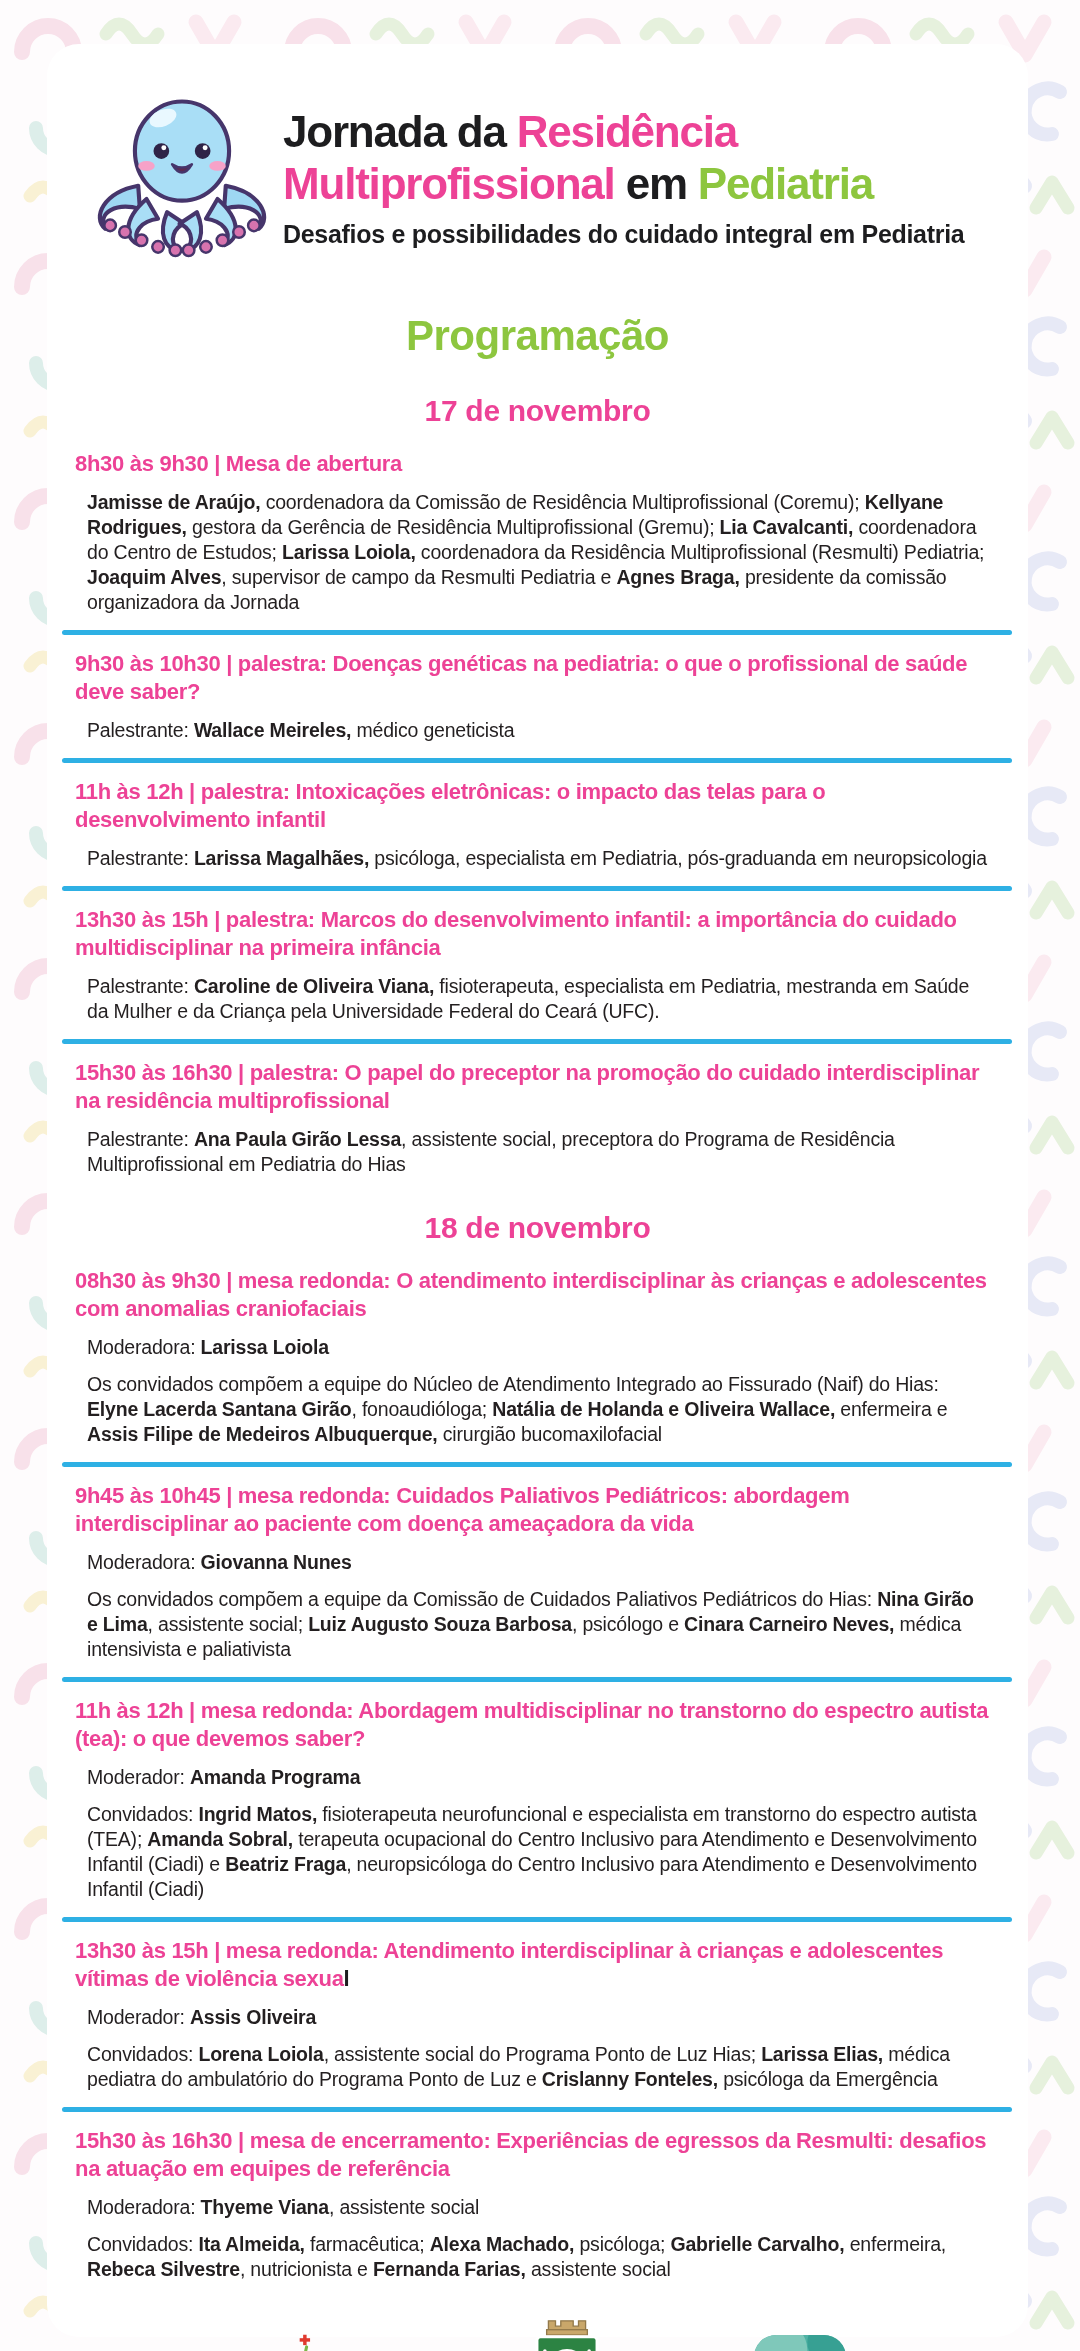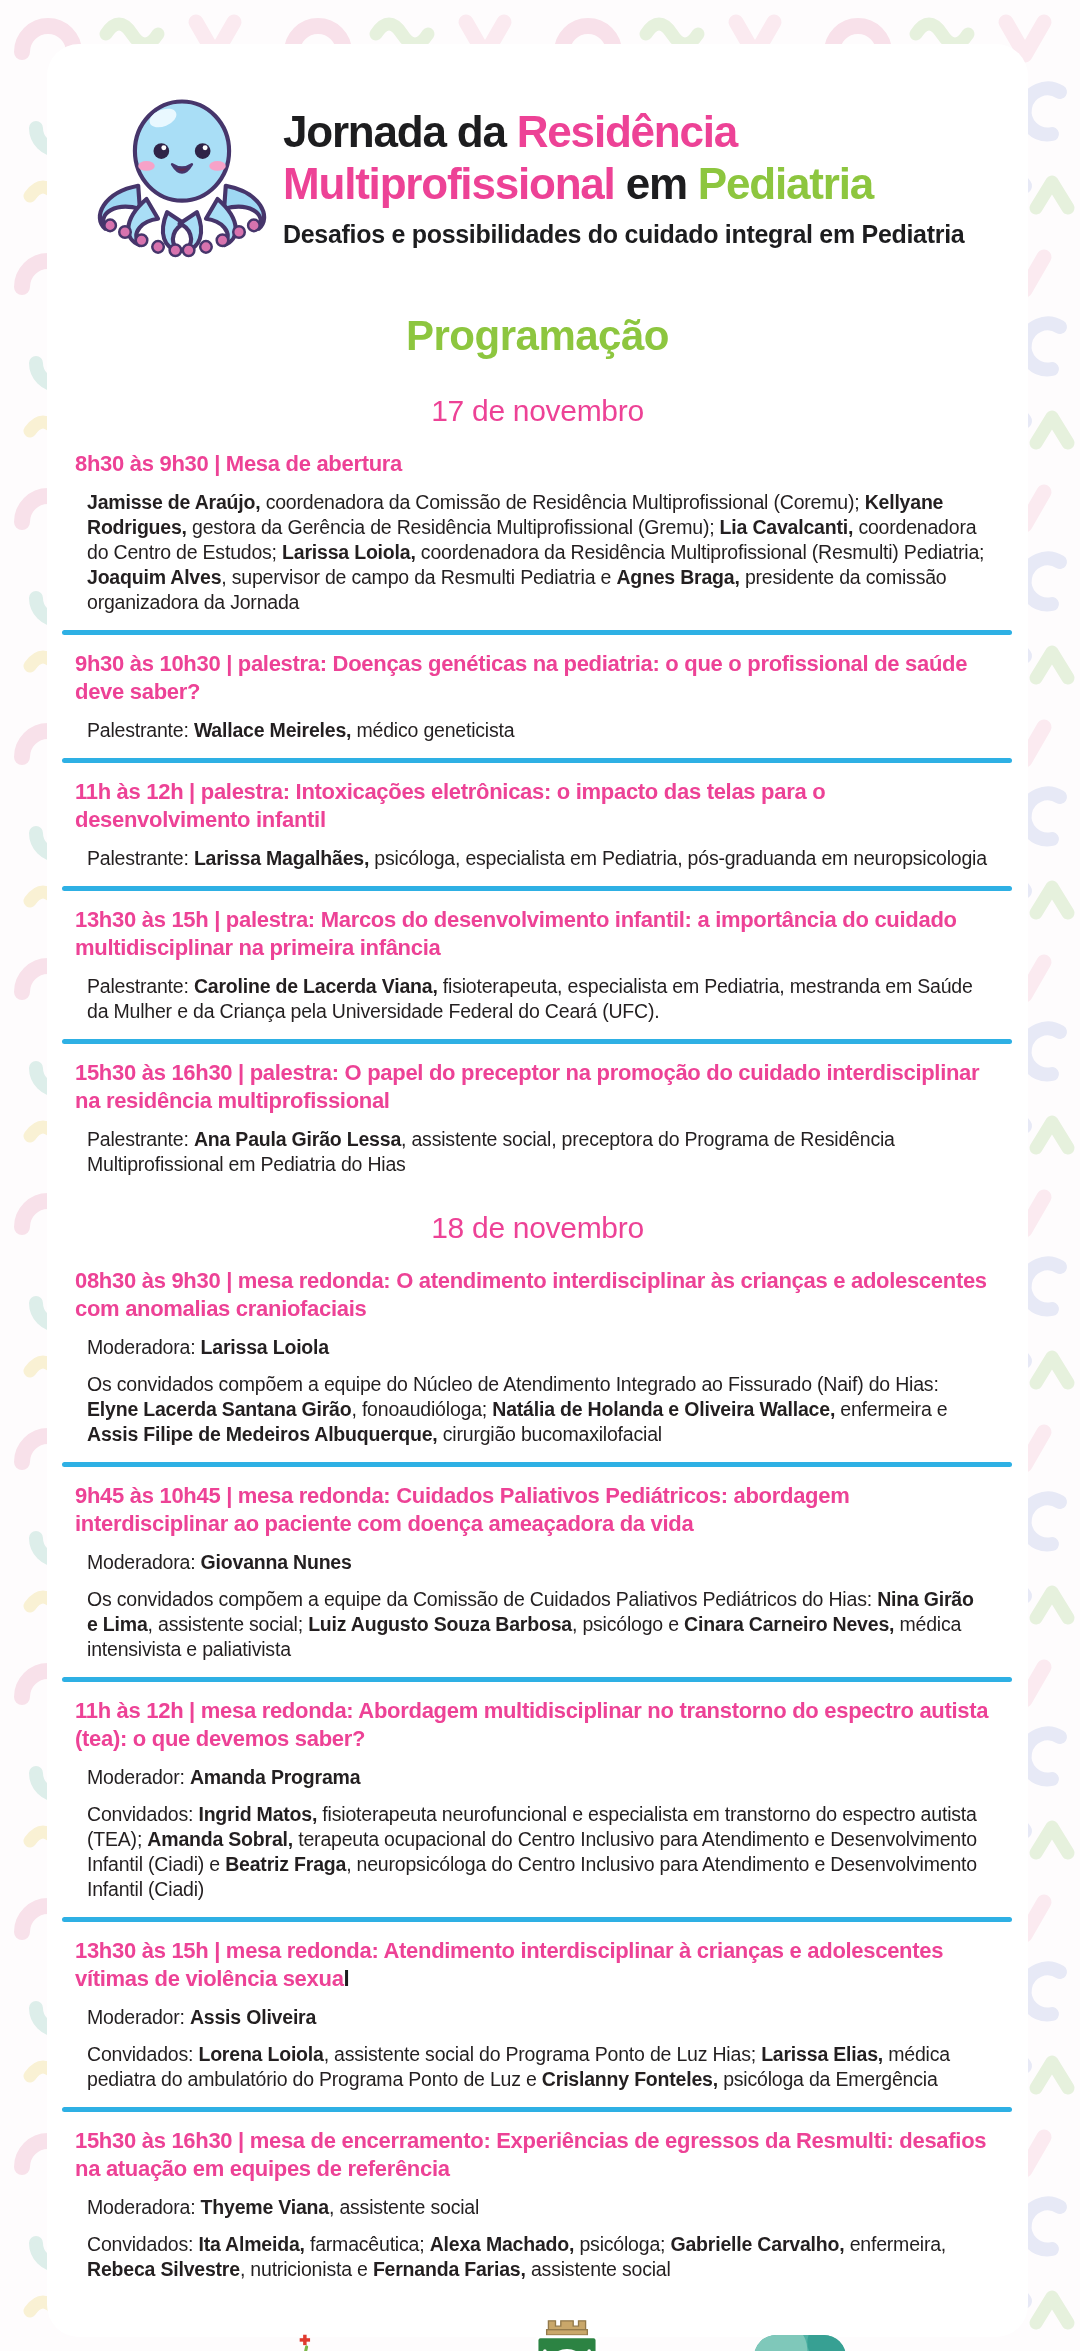--- a/index.html
+++ b/index.html
@@ -21,21 +21,21 @@
   .subtitle{margin:10px 0 0 0;font-size:25px;font-weight:600;letter-spacing:-0.3px;color:#1d1d1f;}
   .c-dark{color:#1d1d1f;}
   .c-pink{color:#ED4296;}
   .c-green{color:#8DC63F;}
   
   .program-heading{
     margin:46px 0 0 0;text-align:center;font-size:42px;font-weight:800;
     color:#8DC63F;letter-spacing:-0.5px;
   }
   .day-heading{
-    margin:34px 0 0 0;text-align:center;font-size:30px;font-weight:400;
+    margin:34px 0 0 0;text-align:center;font-size:30px;font-weight:700;
     color:#ED4296;letter-spacing:-0.3px;
   }
   #program{padding:0 28px;}
   .sessions{margin-top:22px;}
   .session-title{
     margin:0 0 4px 0;font-size:22px;line-height:28px;font-weight:800;
     color:#ED4296;letter-spacing:-0.3px;
   }
   .session-title .t-dark{color:#1d1d1f;}
   .session-body p{margin:12px;font-size:19.5px;line-height:25px;letter-spacing:-0.2px;color:#231f20;}
@@ -151,21 +151,21 @@
         <section>
           <h3 class="session-title"><span>11h às 12h | palestra: Intoxicações eletrônicas: o impacto das telas para o desenvolvimento infantil</span></h3>
           <div class="session-body">
             <p><span>Palestrante: </span><span class="b">Larissa Magalhães,</span><span> psicóloga, especialista em Pediatria, pós-graduanda em neuropsicologia</span></p>
           </div>
         </section>
         <div class="divider"></div>
         <section>
           <h3 class="session-title"><span>13h30 às 15h | palestra: Marcos do desenvolvimento infantil: a importância do cuidado multidisciplinar na primeira infância</span></h3>
           <div class="session-body">
-            <p><span>Palestrante: </span><span class="b">Caroline de Lacerda Viana,</span><span> fisioterapeuta, especialista em Pediatria, mestranda em Saúde da Mulher e da Criança pela Universidade Federal do Ceará (UFC).</span></p>
+            <p><span>Palestrante: </span><span class="b">Caroline de Oliveira Viana,</span><span> fisioterapeuta, especialista em Pediatria, mestranda em Saúde da Mulher e da Criança pela Universidade Federal do Ceará (UFC).</span></p>
           </div>
         </section>
         <div class="divider"></div>
         <section>
           <h3 class="session-title"><span>15h30 às 16h30 | palestra: O papel do preceptor na promoção do cuidado interdisciplinar na residência multiprofissional</span></h3>
           <div class="session-body">
             <p><span>Palestrante: </span><span class="b">Ana Paula Girão Lessa</span><span>, assistente social, preceptora do Programa de Residência Multiprofissional em Pediatria do Hias</span></p>
           </div>
         </section>
       </div>

